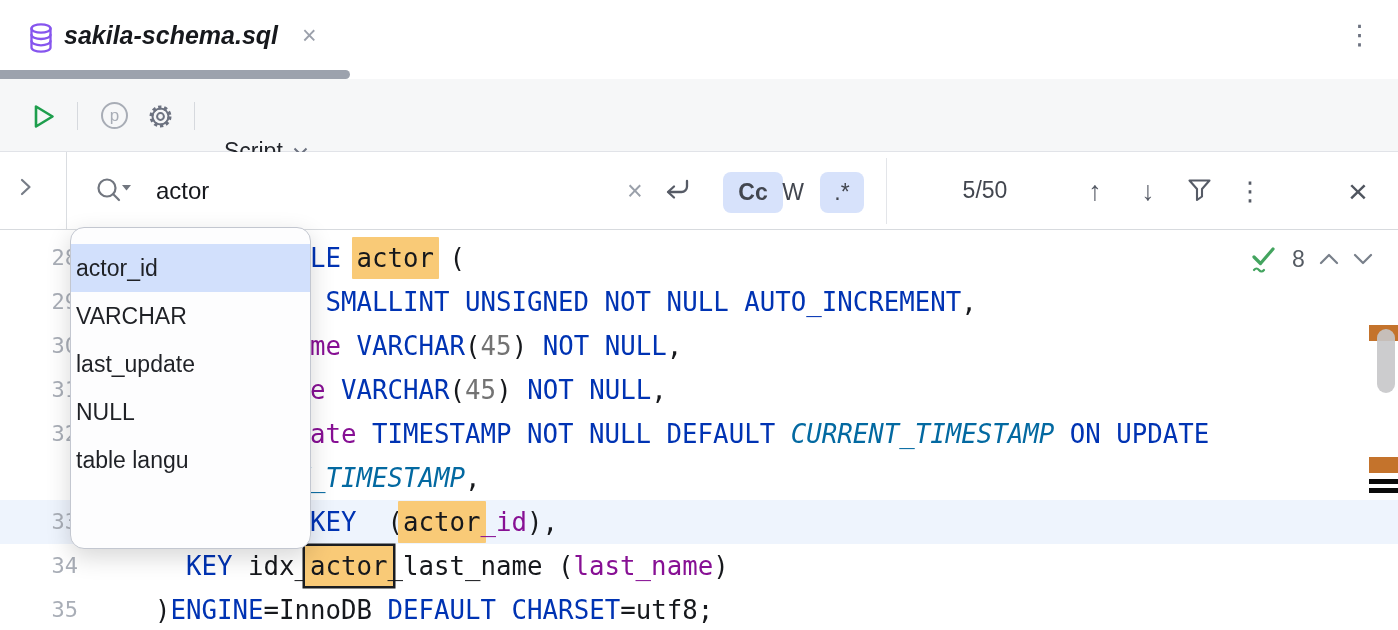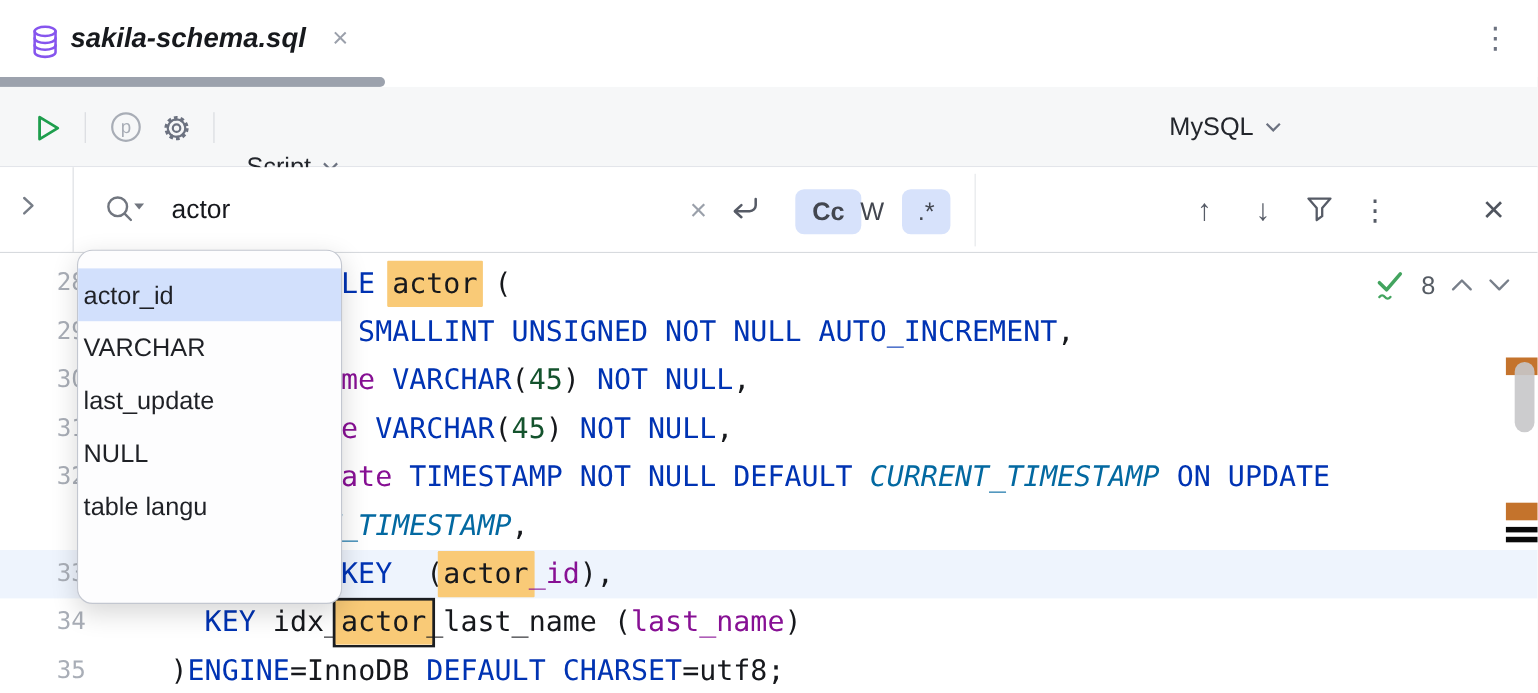--- a/index.html
+++ b/index.html
@@ -47,21 +47,21 @@
   .uarr { font-size:27px; color:#565b66; }
 
   
   .editor { position:absolute; left:0; top:230px; width:1398px; height:400px; background:#fff; overflow:hidden; }
   .cur-line { position:absolute; left:0; top:270px; width:1398px; height:44px; background:#eef4fd; }
   .gutter-num { position:absolute; left:0; width:78px; height:44px; line-height:44px; text-align:right;
     font-family:"DejaVu Sans Mono", monospace; font-size:22px; color:#a9aeb7; }
   .code-row { position:absolute; left:155px; height:44px; line-height:44px; white-space:pre;
     font-family:"DejaVu Sans Mono", monospace; font-size:25.75px; color:#16181c; }
   .sk { color:#0033b3; }
-  .sn { color:#14532d; }
+  .sn { color:#737373; }
   .si { color:#871094; }
   .sf { color:#0369a1; font-style:italic; }
   .st { color:#16181c; }
   .match { background:#f9ca77; padding:6px 5px; margin:0 -5px; border-radius:1px; }
   .match-cur { background:#f9ca77; padding:5px 5px; margin:0 -5px; box-shadow:0 0 0 2.5px #1b1d21; }
 
   
   .inspect { position:absolute; left:1250px; top:14px; display:flex; align-items:center; gap:14px; }
   .inspect-count { font-size:23px; color:#555b63; }
 
@@ -121,26 +121,20 @@
     </div>
     <div class="tb-sep" style="left:194px;"></div>
 
     <div class="dd" style="left:224px;margin-top:36px;">
       <span class="tb-label">Script</span>
       <svg width="15" height="10" viewBox="0 0 15 10">
           <polyline points="1.5,1.5 7.5,7.5 13.5,1.5" fill="none" stroke="#6c7280" stroke-width="2"></polyline>
         </svg>
     </div>
 
-    <div class="dd" style="left:1063px;">
-      <span class="tb-label">MySQL</span>
-      <svg width="15" height="10" viewBox="0 0 15 10">
-          <polyline points="1.5,1.5 7.5,7.5 13.5,1.5" fill="none" stroke="#6c7280" stroke-width="2"></polyline>
-        </svg>
-    </div>
 
   </div>
 
   <div class="searchbar">
     <div class="icon-btn" style="left:20px; top:26px;">
       <svg width="12" height="18" viewBox="0 0 12 18">
           <polyline points="2,2 9.5,9 2,16" fill="none" stroke="#777d87" stroke-width="2.2" stroke-linecap="round" stroke-linejoin="round"></polyline>
         </svg>
     </div>
     <div class="sb-vsep1"></div>
@@ -166,20 +160,21 @@
       </svg>
     </div>
 
     <div>
         <div class="chip on" style="left: 723px; width: 60px; font-weight: bold;">Cc</div>
         <div class="chip" style="left: 770px; width: 46px;">W</div>
         <div class="chip on" style="left: 820px; width: 44px;">.*</div>
       </div>
 
     <div class="sb-vsep2"></div>
+    <div class="counter">5/50</div>
 
     <div class="icon-btn uarr" style="left:1078px; top:20px; width:34px; height:38px;">↑</div>
     <div class="icon-btn uarr" style="left:1131px; top:20px; width:34px; height:38px;">↓</div>
 
     <div class="icon-btn" style="left:1186px; top:25px;">
       <svg width="27" height="27" viewBox="0 0 27 27">
         <path d="M3.5 3.5 h20 l-7.5 8.5 v7.5 l-5 3.5 v-11 z" fill="none" stroke="#565b66" stroke-width="2.1" stroke-linejoin="round"></path>
       </svg>
     </div>
 

